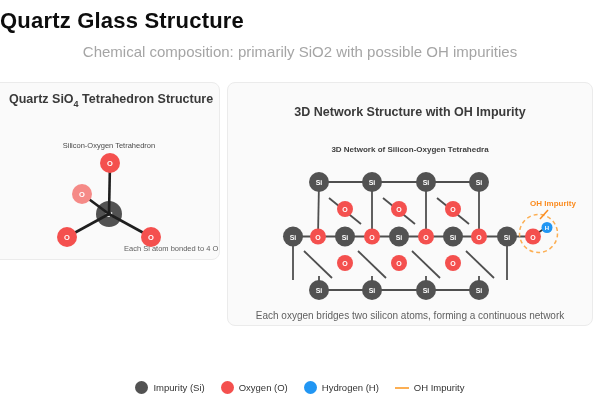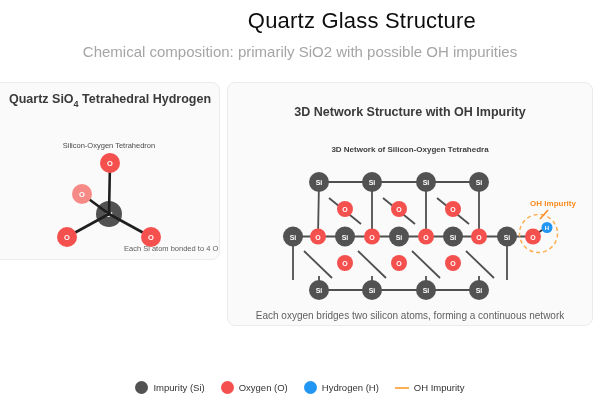--- a/index.html
+++ b/index.html
@@ -1,19 +1,19 @@
 <!DOCTYPE html>
 <html><head>
 <meta charset="utf-8">
 <style>
   html,body{margin:0;padding:0;background:#fff;}
   .stage{position:relative;width:600px;height:400px;background:#ffffff;overflow:hidden;
          font-family:"Liberation Sans", sans-serif;}
-  .main-title{position:absolute;top:8px;left:0;width:476px;text-align:right;
-              font-size:22px;font-weight:normal;color:#0d0d0d;letter-spacing:.2px;}
+  .main-title{position:absolute;top:8px;left:0;width:476px;text-align:left;
+              font-size:22px;font-weight:bold;color:#0d0d0d;letter-spacing:.2px;}
   .main-subtitle{position:absolute;top:43px;left:0;width:600px;text-align:center;
                  font-size:15px;color:#a5a5a5;}
   .panel{position:absolute;background:#fafafa;border:1px solid #ebebeb;border-radius:8px;
          box-sizing:border-box;overflow:hidden;}
   .panel-left{left:-8px;top:82px;width:228px;height:178px;}
   .panel-right{left:227px;top:82px;width:366px;height:244px;}
   .panel-left-title{position:absolute;left:16px;top:9px;font-size:12.5px;font-weight:bold;color:#3a3a3a;}
   .panel-left-title sub{font-size:9px;}
   .panel-right-title{position:absolute;left:0;top:22px;width:100%;text-align:center;
                      font-size:12.5px;font-weight:bold;color:#3a3a3a;}
@@ -34,21 +34,21 @@
 </style>
 </head>
 <body>
 
 <div class="stage">
 
   <div class="main-title">Quartz Glass Structure</div>
   <div class="main-subtitle">Chemical composition: primarily SiO2 with possible OH impurities</div>
 
   <div class="panel panel-left">
-    <div class="panel-left-title"><span>Quartz SiO</span><sub>4</sub><span> Tetrahedral Hydrogen</span></div>
+    <div class="panel-left-title"><span>Quartz SiO</span><sub>4</sub><span> Tetrahedron Structure</span></div>
     <div class="diagram-label tetra-label">Silicon-Oxygen Tetrahedron</div>
     <svg id="tetra-svg" width="228" height="178" viewBox="0 0 228 178">
         <circle cx="116" cy="131" r="13" fill="#525252"></circle>
         <text x="116" y="131.5" fill="#fff" font-size="8" font-weight="bold" text-anchor="middle" dominant-baseline="central" font-family="&quot;Liberation Sans&quot;, sans-serif">Si</text>
         <line x1="116" y1="131" x2="117" y2="80" stroke="#1f1f1f" stroke-width="2.6"></line>
         <line x1="116" y1="131" x2="89" y2="111" stroke="#1f1f1f" stroke-width="2.6"></line>
         <line x1="116" y1="131" x2="74" y2="154" stroke="#1f1f1f" stroke-width="2.6"></line>
         <line x1="116" y1="131" x2="158" y2="154" stroke="#1f1f1f" stroke-width="2.6"></line>
         <circle cx="117" cy="80" r="10" fill="#f4504e"></circle>
         <text x="117" y="80.5" fill="#fff" font-size="7.5" font-weight="bold" text-anchor="middle" dominant-baseline="central" font-family="&quot;Liberation Sans&quot;, sans-serif">O</text>

